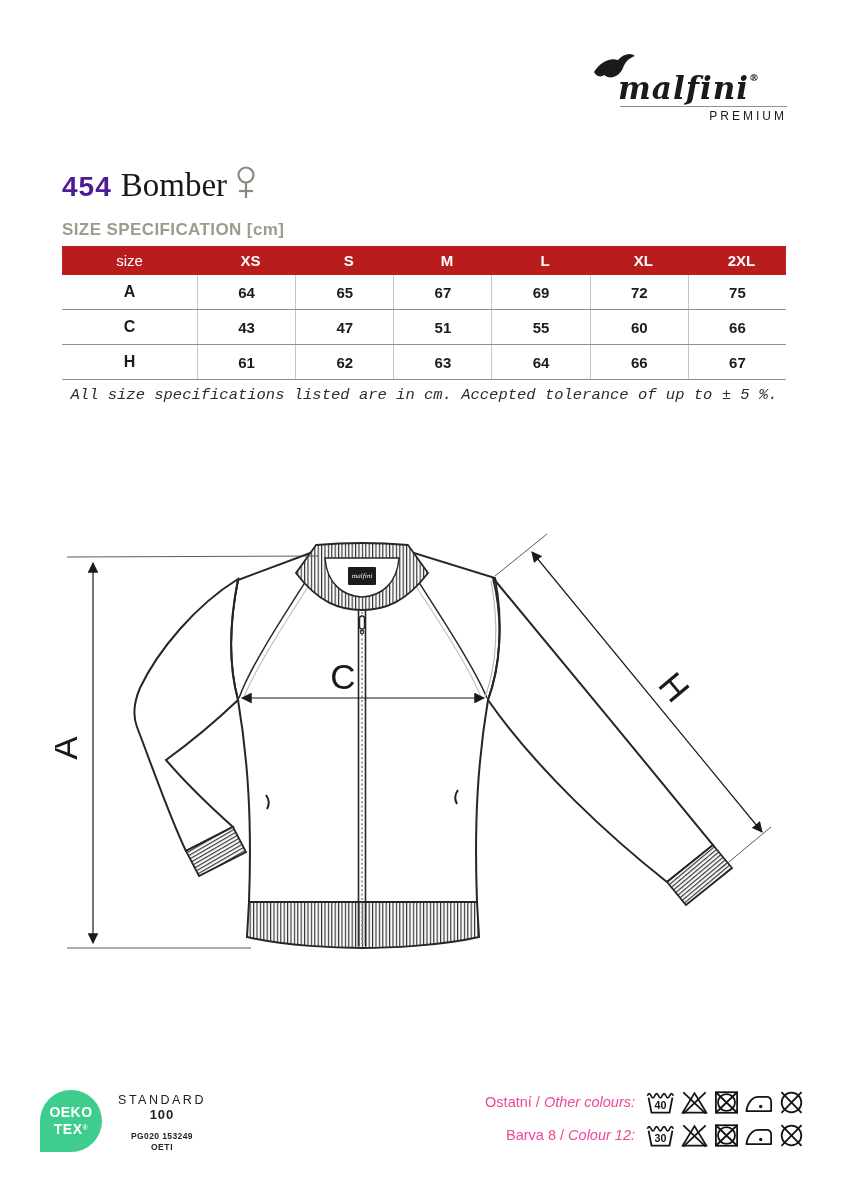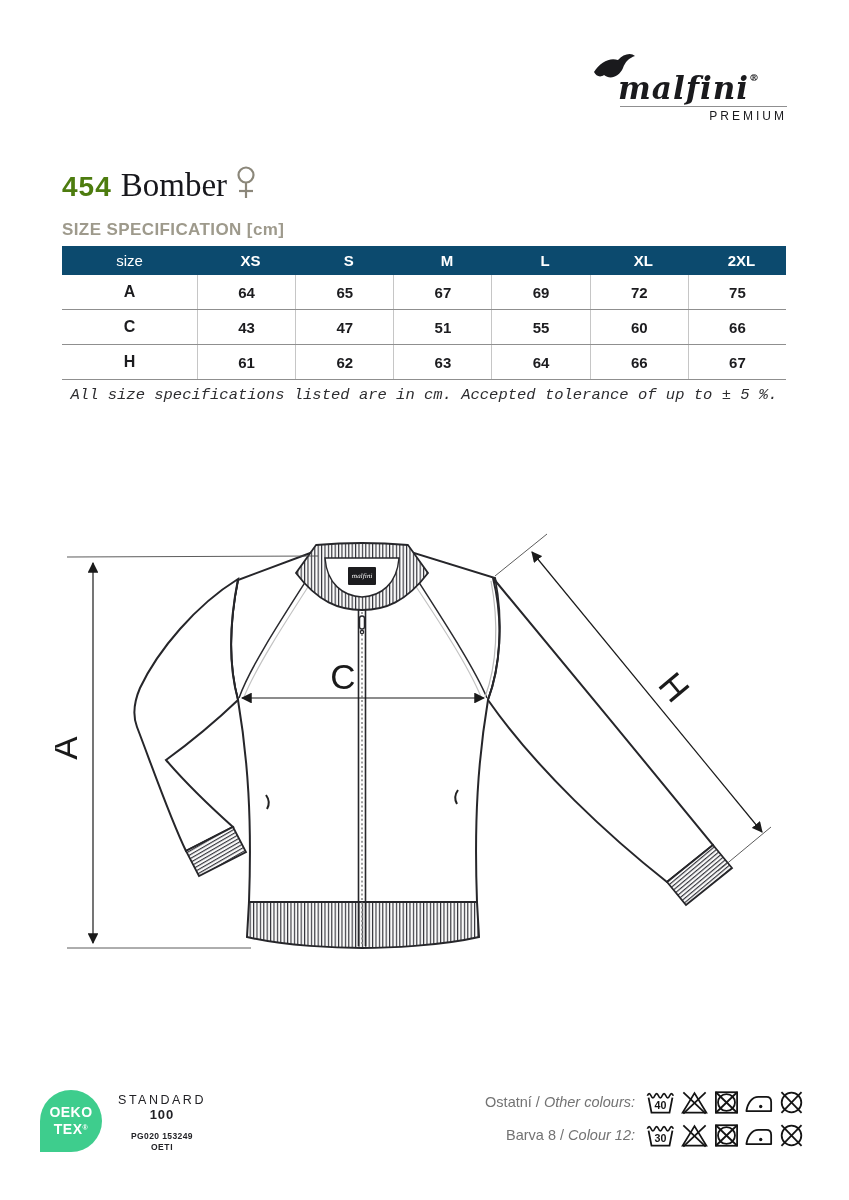--- a/index.html
+++ b/index.html
@@ -11,29 +11,29 @@
   .logo .script-row{position:relative;height:56px;}
   .logo .bird{position:absolute;left:0;top:2px;}
   .logo .script{position:absolute;left:26px;bottom:0;font-family:"DejaVu Serif",serif;
        font-style:italic;font-weight:700;font-size:31px;letter-spacing:1px;color:#1a1a1d;white-space:nowrap;}
   .logo .reg{font-size:10px;font-style:normal;vertical-align:18px;letter-spacing:0;}
   .logo .rule{height:0;border-top:1.6px solid #8f8f90;margin-left:28px;}
   .logo .premium{text-align:right;font-weight:400;font-size:12px;letter-spacing:3px;color:#1a1a1d;margin-top:2px;}
 
   
   .title{position:absolute;left:62px;top:158px;display:flex;align-items:baseline;}
-  .title .code{font-size:28px;font-weight:800;letter-spacing:1px;color:#4d7c0f;}
+  .title .code{font-size:28px;font-weight:800;letter-spacing:1px;color:#4c1d95;}
   .title .name{font-family:"Liberation Serif",serif;font-size:33px;font-weight:500;color:#17171c;margin-left:9px;}
   .title .gender{margin-left:8px;transform:translateY(6px);}
 
   
   .spec-heading{position:absolute;left:62px;top:220px;font-size:17px;font-weight:800;
        letter-spacing:.4px;color:#9e9a8c;}
   .spec-table{position:absolute;left:62px;top:246px;width:724px;font-size:15px;}
-  .t-head{display:grid;grid-template-columns:135px repeat(6,1fr);height:29px;background:#0c4a6e;align-items:center;gap:9px;}
+  .t-head{display:grid;grid-template-columns:135px repeat(6,1fr);height:29px;background:#b91c1c;align-items:center;gap:9px;}
   .t-head .cell{text-align:center;color:#fff;font-weight:700;}
   .t-head .corner{font-weight:400;}
   .t-row{display:grid;grid-template-columns:135px repeat(6,1fr);height:34px;align-items:stretch;border-bottom:1px solid #8f8f8f;}
   .t-row .cell{display:flex;align-items:center;justify-content:center;font-weight:700;color:#1c1c1f;}
   .t-row .cell + .cell{border-left:1px solid #c6c6c6;}
   .t-row .rlabel{font-size:16px;}
   .spec-note{position:absolute;left:62px;top:386px;width:724px;text-align:center;
        font-family:Liberation Mono, monospace;font-style:italic;font-size:15.5px;color:#2d2d30;}
 
   
@@ -46,21 +46,21 @@
        color:#fff;font-weight:700;font-size:14px;line-height:15px;letter-spacing:.5px;}
   .oeko-drop sup{font-size:7px;vertical-align:4px;}
   .oeko-text{margin-left:14px;width:92px;text-align:center;color:#222226;}
   .oeko-text .std{font-size:12.5px;font-weight:400;letter-spacing:2.5px;margin-top:3px;}
   .oeko-text .hundred{font-size:13px;font-weight:700;letter-spacing:1px;}
   .oeko-text .code{font-size:8.5px;font-weight:700;margin-top:9px;letter-spacing:.4px;}
   .oeko-text .inst{font-size:8.5px;font-weight:700;margin-top:1px;letter-spacing:.6px;}
 
   .care{position:absolute;right:43px;top:1088px;}
   .care-row{display:flex;align-items:center;justify-content:flex-end;height:28px;margin-bottom:5px;}
-  .care-label{font-size:14.5px;color:#737373;margin-right:9px;white-space:nowrap;}
+  .care-label{font-size:14.5px;color:#ec4899;margin-right:9px;white-space:nowrap;}
   .care-label .it{font-style:italic;}
   .care-icons{display:flex;align-items:center;gap:3px;}
   .care-icons svg{display:block;}
 </style>
 </head>
 <body>
 
 <div id="page">
 
   <div class="logo">

